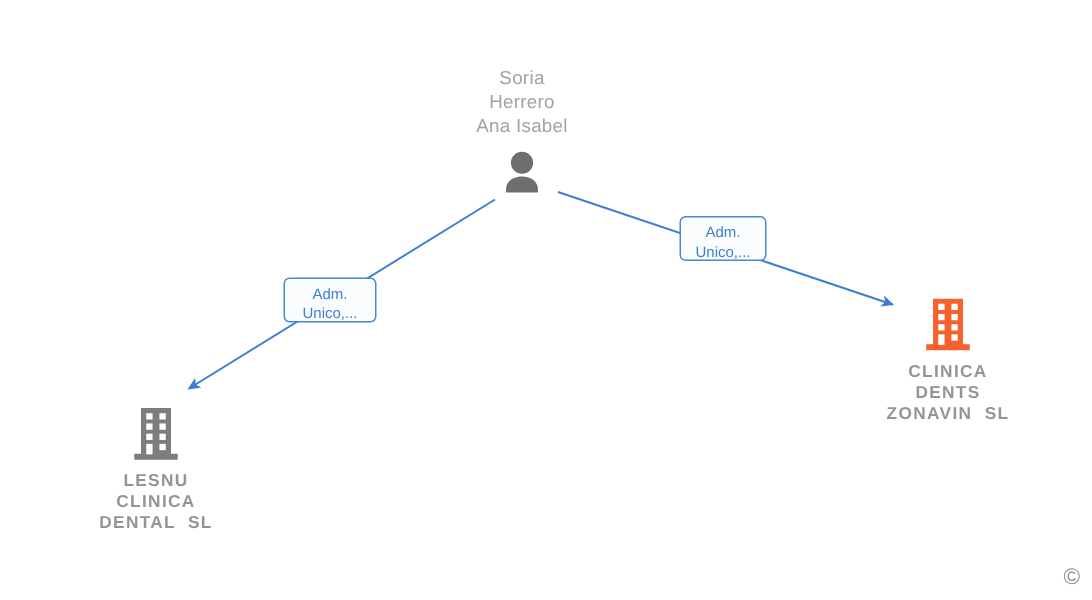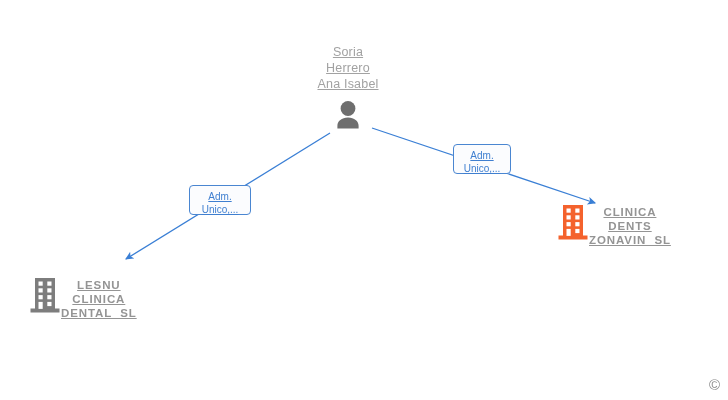--- a/index.html
+++ b/index.html
@@ -26,36 +26,35 @@
     top: 0;
     width: 728px;
     height: 400px;
     pointer-events: none;
   }
 
   
   .node {
     position: absolute;
     display: flex;
-    flex-direction: row;
+    flex-direction: column;
     align-items: center;
     width: 150px;
   }
   .node-icon {
     display: block;
     line-height: 0;
   }
   .node-label {
     margin-top: 6px;
     text-align: center;
     font-size: 11.5px;
     line-height: 14px;
     color: #9a9a9a;
     white-space: pre;
-    text-decoration: underline;
   }
   .node-label.company {
     font-weight: bold;
     letter-spacing: 0.9px;
     color: #949494;
   }
   .node-label.person {
     font-weight: normal;
     letter-spacing: 0.2px;
     color: #a2a2a2;
@@ -87,21 +86,20 @@
     background: #fbfcfe;
     border: 1px solid #4a86d1;
     border-radius: 4px;
     color: #3f7fd0;
     font-size: 10px;
     line-height: 13px;
     text-align: center;
     padding: 4px 0 4px 0;
     white-space: pre;
     box-shadow: 0 0 0 0 rgba(0,0,0,0);
-    text-decoration: underline;
   }
   #edge-label-left {
     left: 189px;
     top: 185px;
     width: 62px;
     height: 30px;
   }
   #edge-label-right {
     left: 453px;
     top: 144px;

